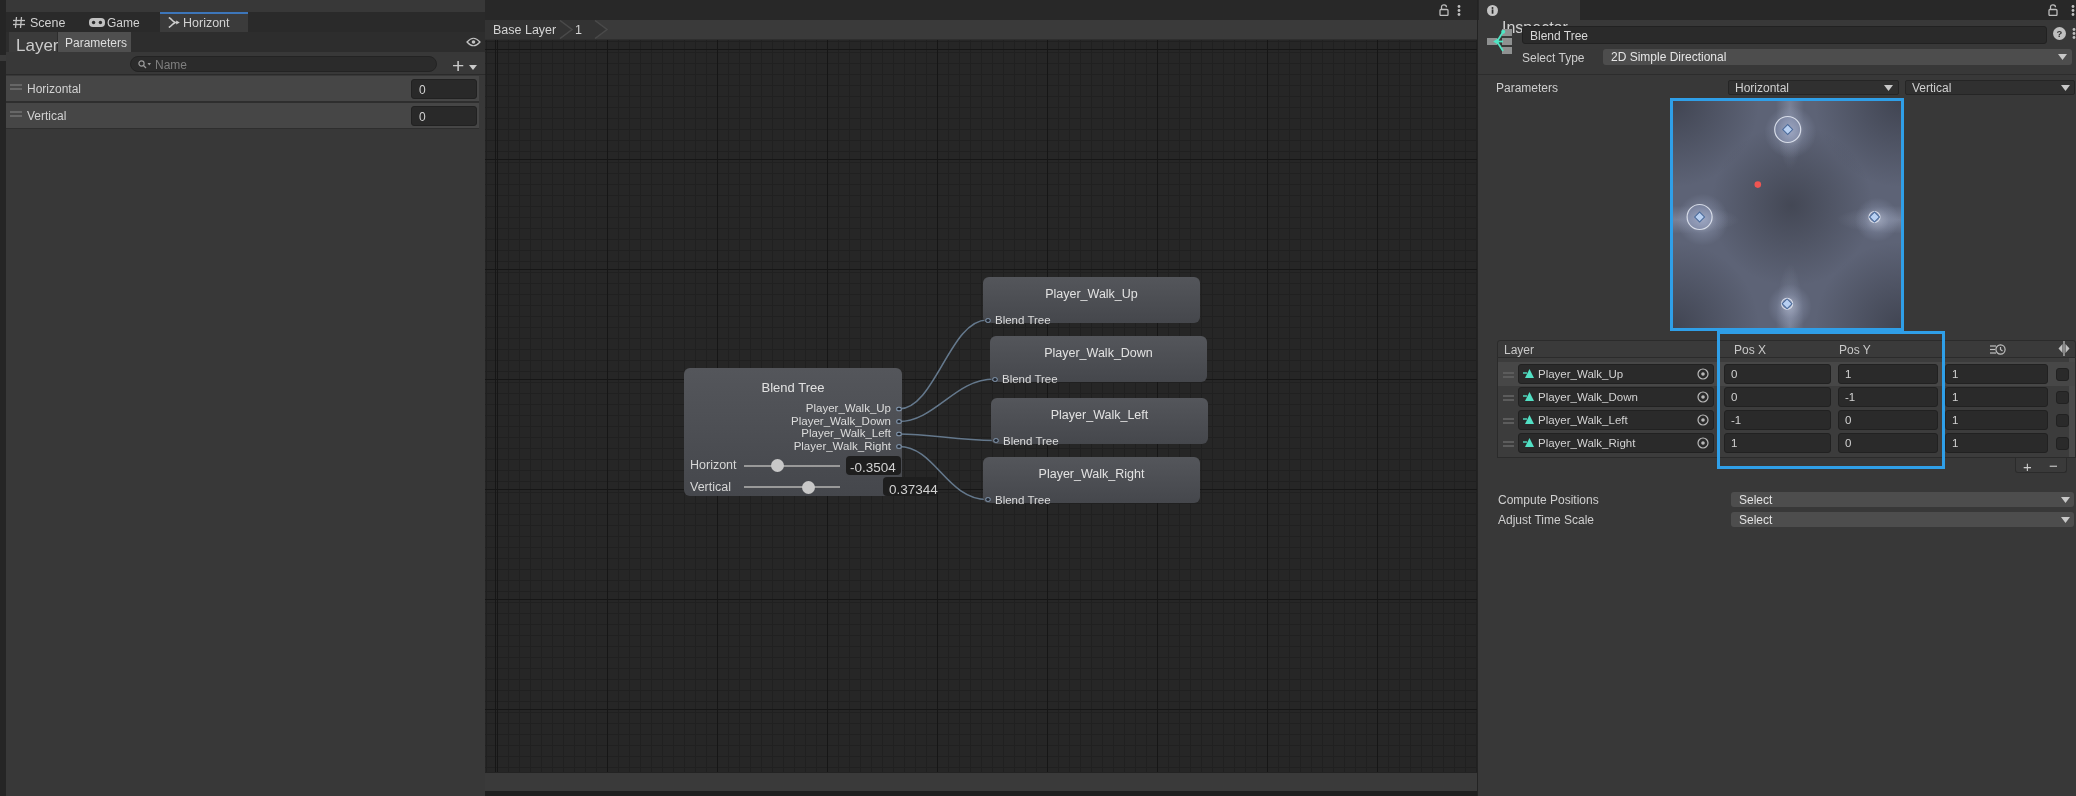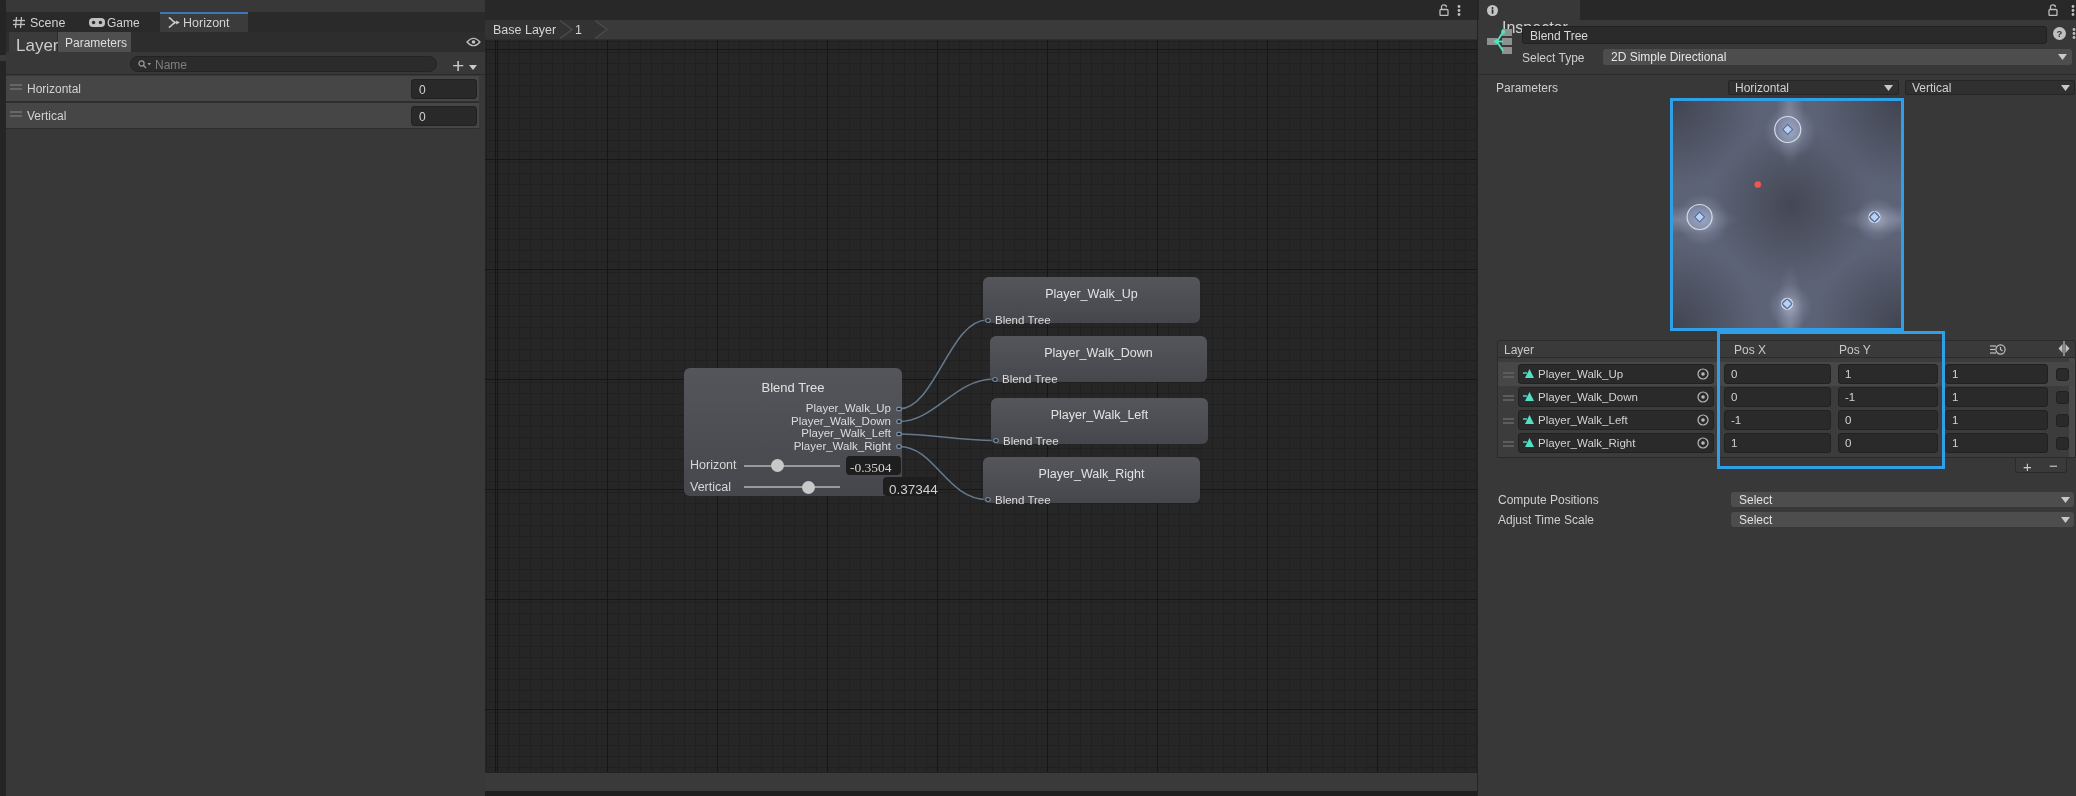--- a/index.html
+++ b/index.html
@@ -148,21 +148,21 @@
       <rect x="2.8" y="3.2" width="4.4" height="3.6" rx="1.4"></rect>
       <rect x="2.8" y="15.7" width="4.4" height="3.6" rx="1.4"></rect>
       <rect x="2.8" y="28.2" width="4.4" height="3.6" rx="1.4"></rect>
       <rect x="2.8" y="40.7" width="4.4" height="3.6" rx="1.4"></rect>
     </g>
   </svg>
   
   <div class="abs txt" style="left:205px;top:459px;font-size:12.5px;color:#d6d6d6;">Horizont</div>
   <div class="abs" style="left:259px;top:464.5px;width:96px;height:2px;background:#999999;"></div>
   <div class="abs" style="left:286px;top:459px;width:13px;height:13px;border-radius:50%;background:#c8c8c8;"></div>
-  <div class="abs" style="left:361px;top:455.5px;width:55px;height:19px;background:#1e1e1e;border-radius:4px;overflow:hidden;font-family:Liberation Serif, serif;"><span class="txt" style="position:relative;left:4px;top:2.5px;font-size:13.5px;white-space:nowrap;">-0.3504</span></div>
+  <div class="abs" style="left:361px;top:455.5px;width:55px;height:19px;background:#1e1e1e;border-radius:4px;overflow:hidden;"><span class="txt" style="position:relative;left:4px;top:2.5px;font-size:13.5px;white-space:nowrap;">-0.3504</span></div>
   <div class="abs txt" style="left:205px;top:481px;font-size:12.5px;color:#d6d6d6;">Vertical</div>
   <div class="abs" style="left:259px;top:486px;width:96px;height:2px;background:#999999;"></div>
   <div class="abs" style="left:317px;top:480.5px;width:13px;height:13px;border-radius:50%;background:#c8c8c8;"></div>
   <div class="abs" style="left:361px;top:477px;width:55px;height:19px;background:#1e1e1e;border-radius:4px;overflow:hidden;margin-left:37px;"><span class="txt" style="position:relative;left:6px;top:2.5px;font-size:13.5px;white-space:nowrap;">0.37344</span></div>
 
   
   <div class="abs" style="left:498px;top:277px;width:217px;height:46px;border-radius:6px;background:linear-gradient(#54565b,#45474c);">
     <div style="text-align:center;margin-top:10px;font-size:12.5px;color:#e2e2e2;">Player_Walk_Up</div>
     <div style="position:absolute;left:12px;top:37px;font-size:11.5px;color:#dcdcdc;">Blend Tree</div>
     <svg style="position:absolute;left:1px;top:38.5px;" width="9" height="9" viewBox="0 0 9 9">

